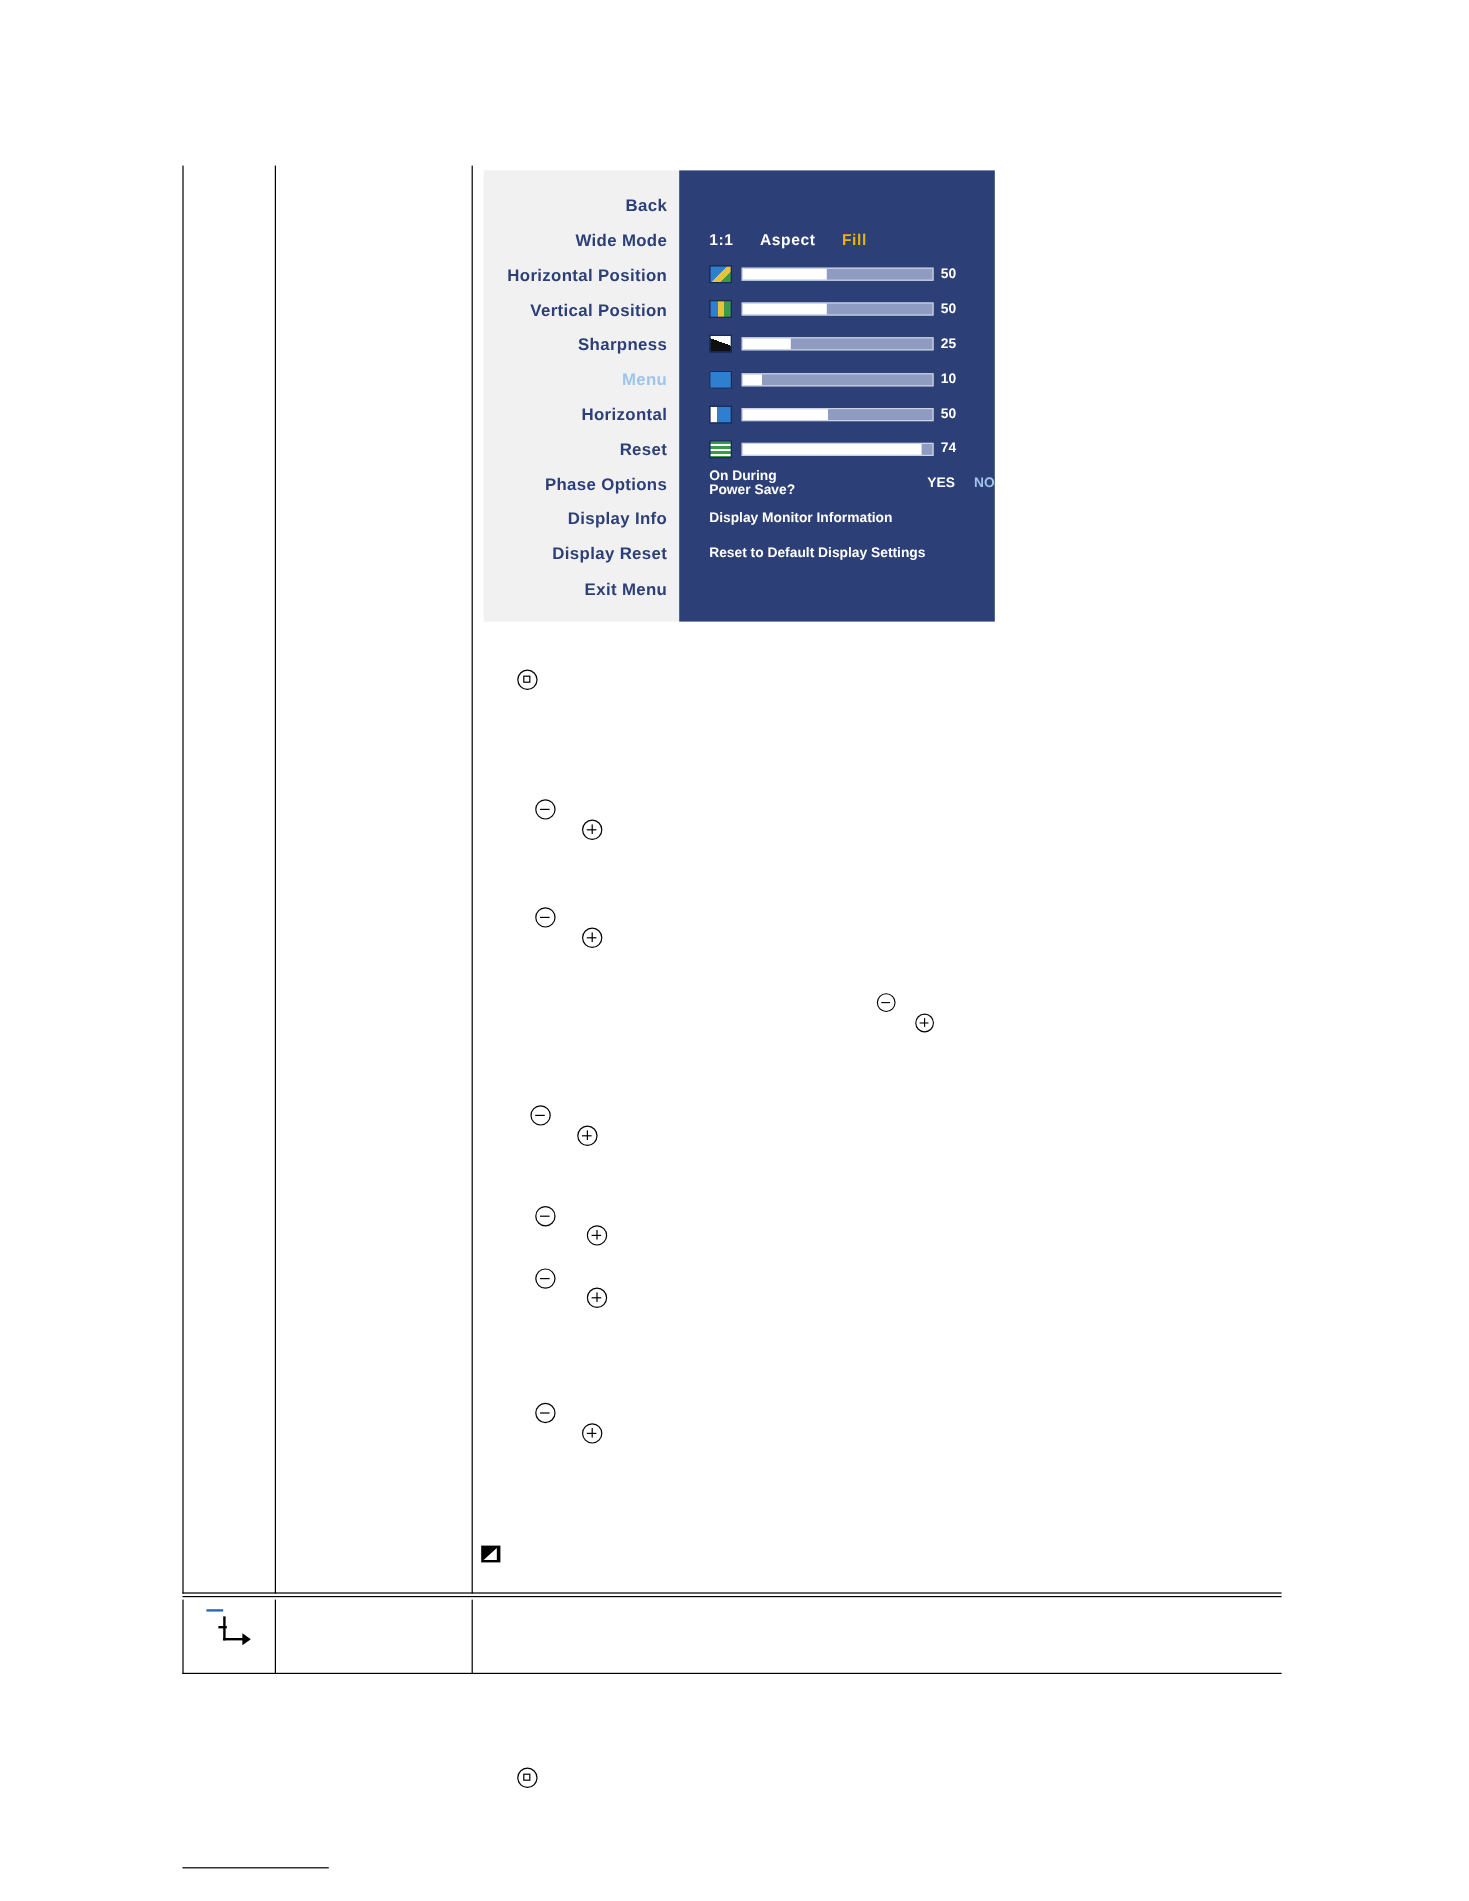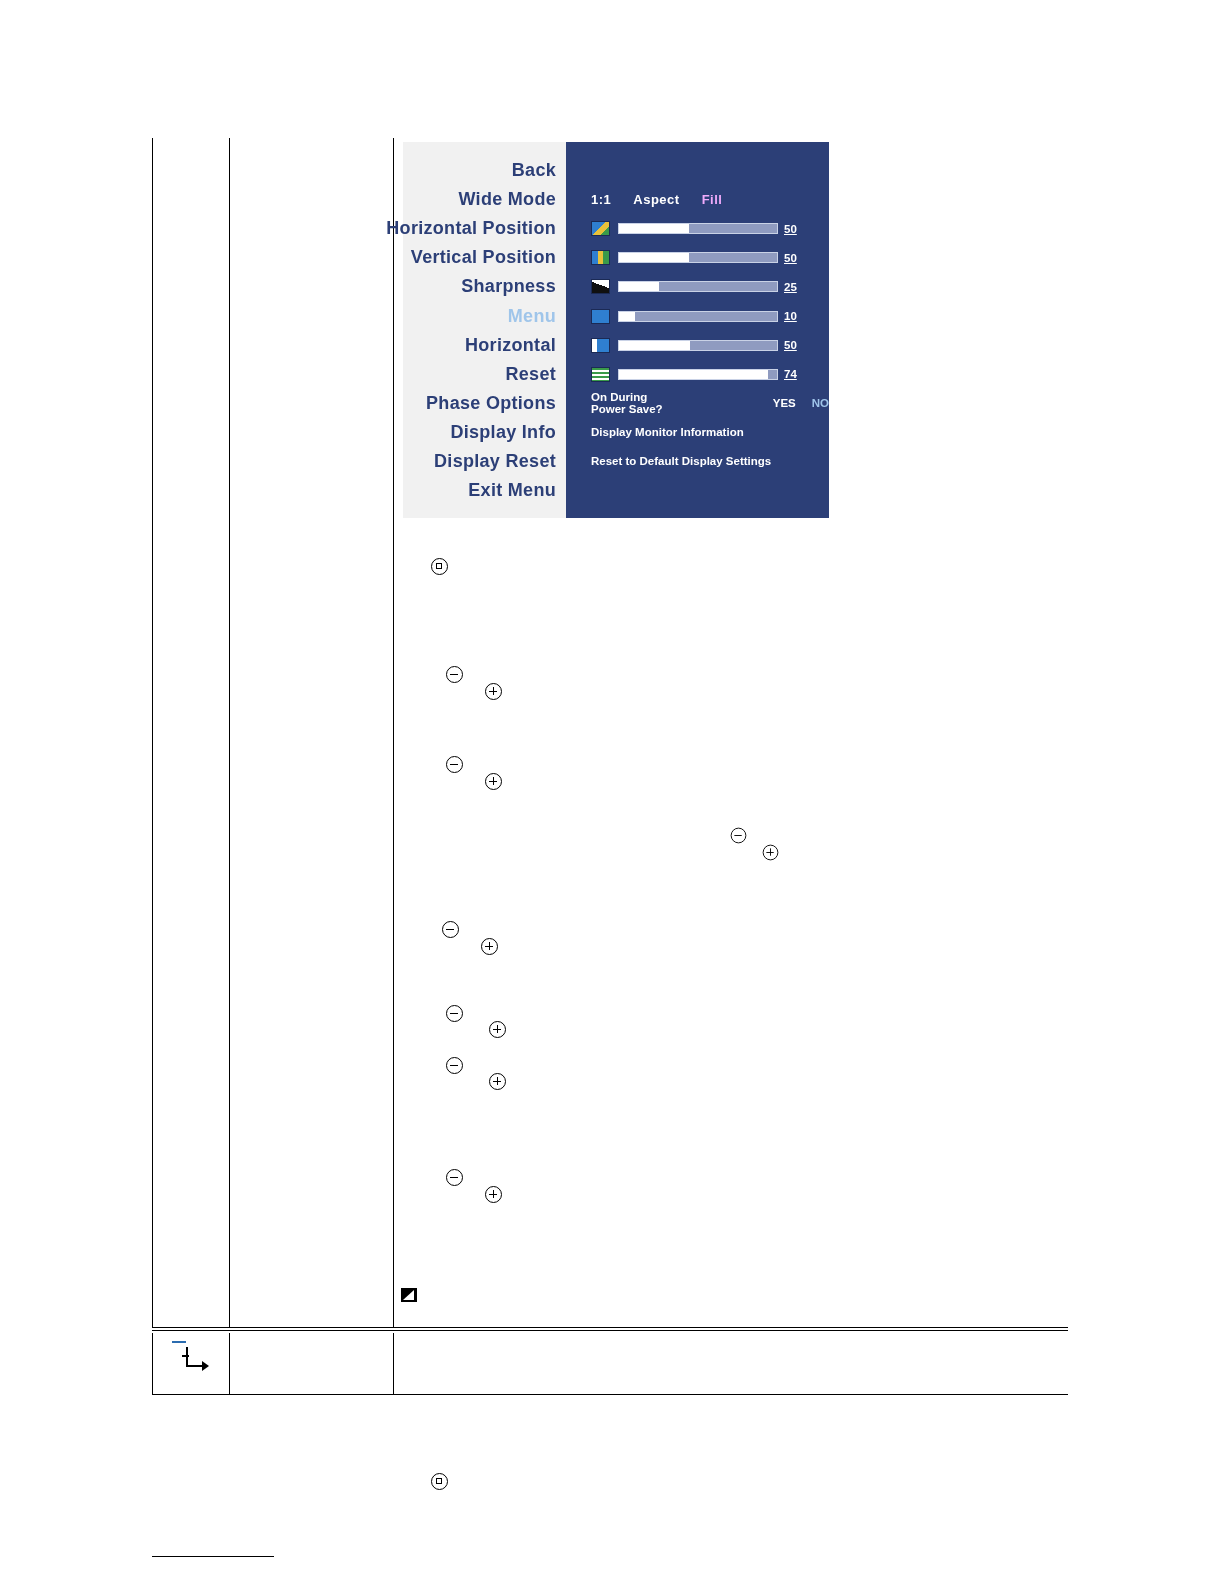--- a/index.html
+++ b/index.html
@@ -86,21 +86,21 @@
     box-sizing: border-box;
     position: relative;
   }
   .osd-row {
     height: 29.1px;
     display: flex;
     align-items: center;
     justify-content: flex-end;
     padding-right: 10px;
     box-sizing: border-box;
-    font-size: 18px;
+    font-size: 14px;
     font-weight: bold;
     color: #2c3f77;
     letter-spacing: 0.3px;
     white-space: nowrap;
   }
   .osd-row.highlight { color: #9fc5ea; }
 
   .osd-rrow {
     height: 29.1px;
     display: flex;
@@ -110,23 +110,23 @@
     color: #ffffff;
     font-size: 12px;
   }
 
   .wide-mode {
     font-size: 13px;
     font-weight: bold;
     letter-spacing: 0.5px;
   }
   .wm-opt { color: #ffffff; margin-right: 22px; }
-  .wm-opt.sel { color: #f0abfc; margin-right: 0; }
-
-  .slider-wrap { display: flex; align-items: center; text-decoration: underline; }
+  .wm-opt.sel { color: #eab308; margin-right: 0; }
+
+  .slider-wrap { display: flex; align-items: center; }
   .sld-icon {
     width: 19px;
     height: 15px;
     margin-right: 8px;
     flex: none;
     border: 1px solid #1b2a55;
     box-sizing: border-box;
     position: relative;
     overflow: hidden;
   }

